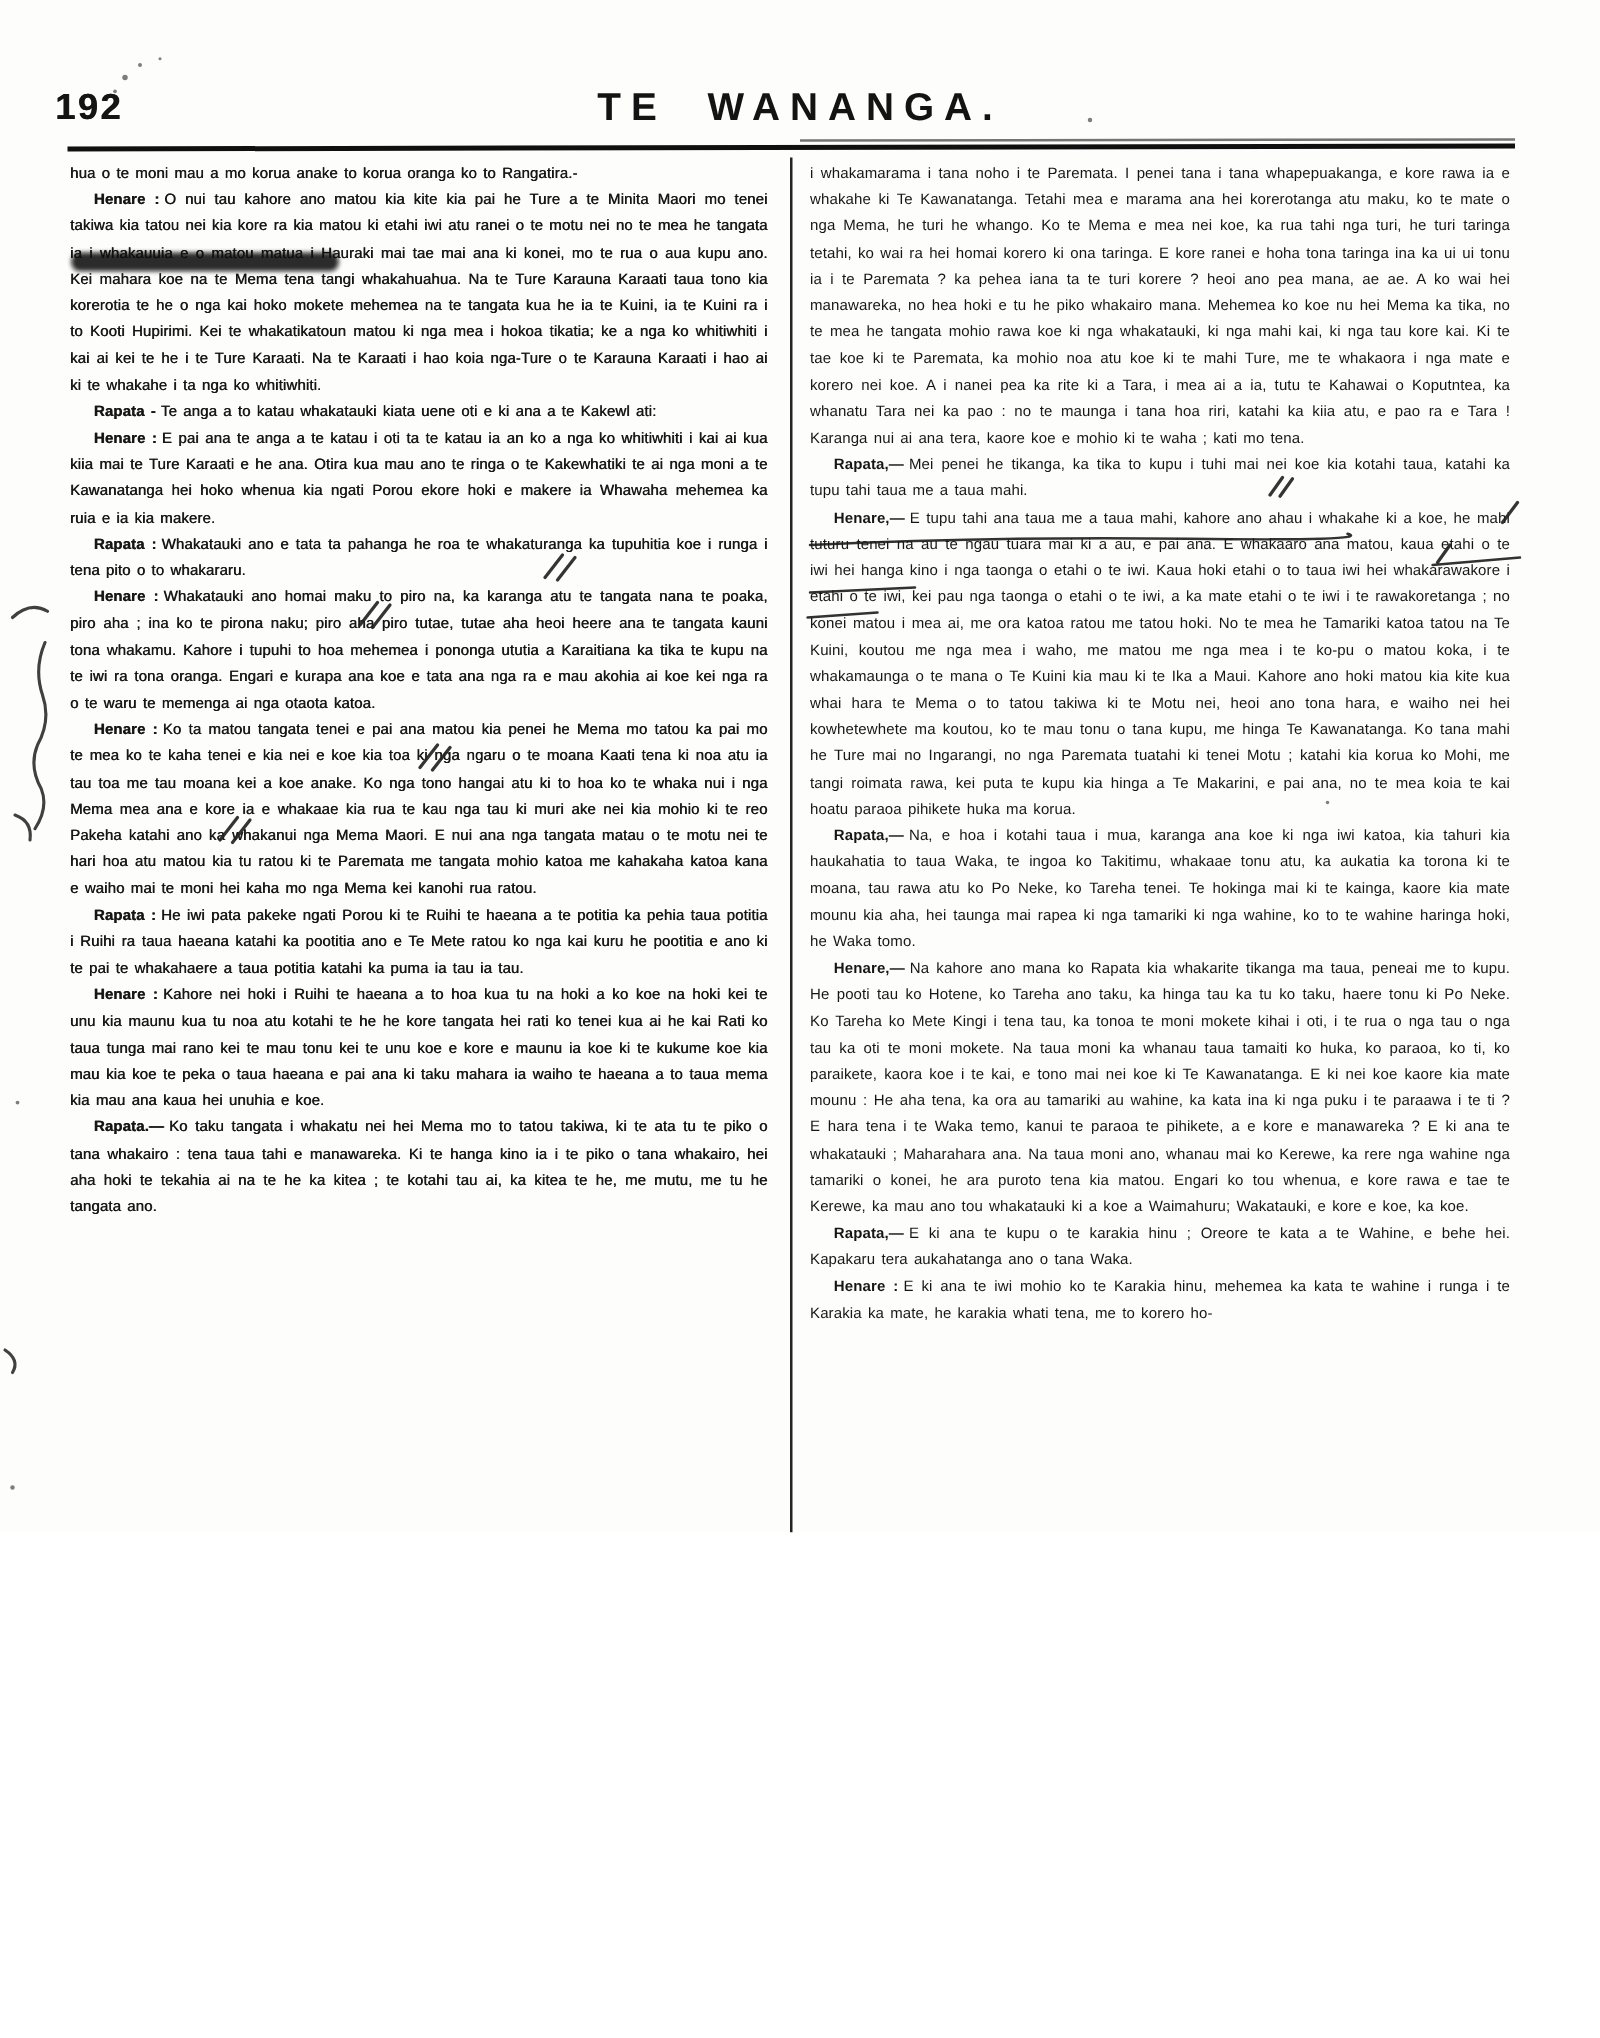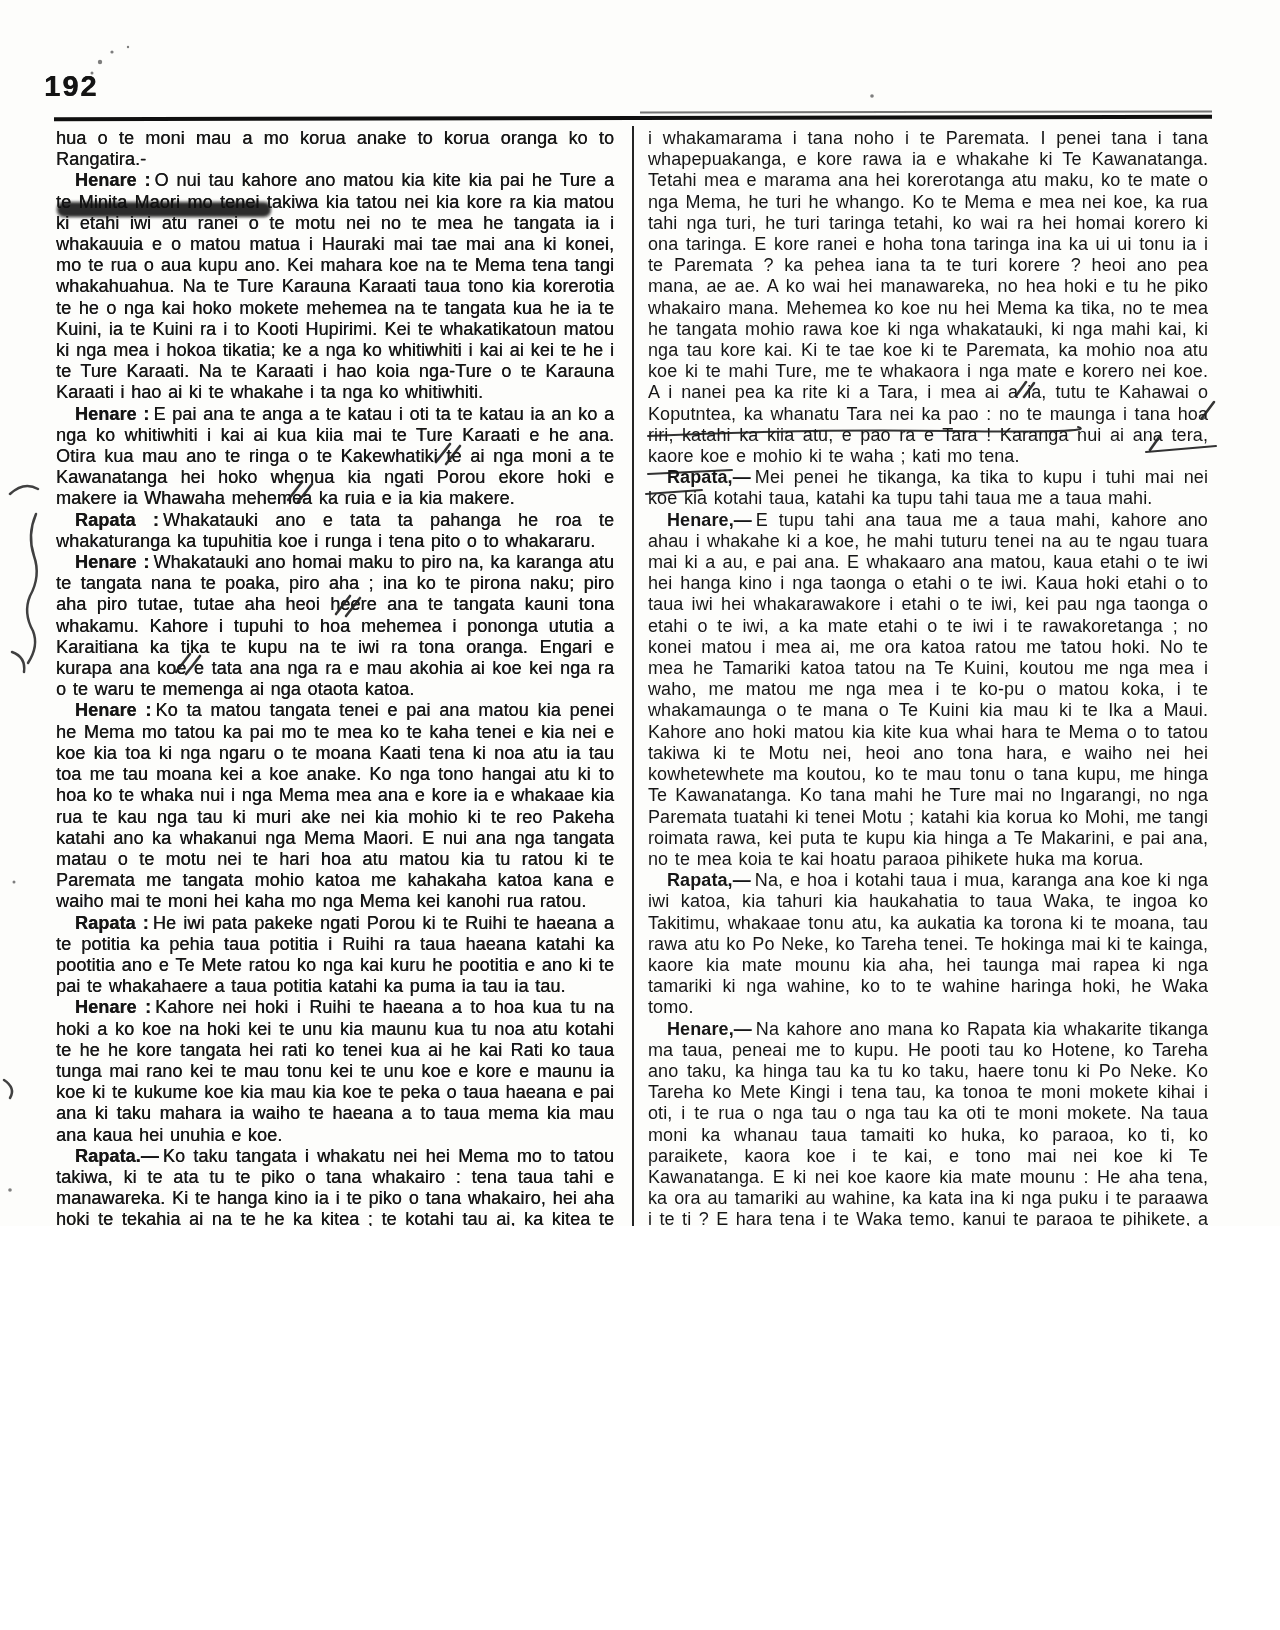--- a/index.html
+++ b/index.html
@@ -38,47 +38,49 @@
   }
   .col{
     position:absolute;top:128px;
     width:558px;
     text-align:justify;
   }
   .col-left{left:56px;text-shadow:0.35px 0 0 #2a2a2a;}
   .col-right{left:648px;width:560px;}
   .col p{
     margin:0;
-    font-size:18px;
+    font-size:12px;
     line-height:21.2px;
     text-indent:19px;
     letter-spacing:0.1px;
     word-spacing:1.5px;
   }
   .col p.cont{text-indent:0;}
   .spk{font-weight:bold;}
   .spk:not(:empty){margin-right:4px;}
   .overlay{
     position:absolute;left:0;top:0;
     pointer-events:none;
   }
 </style>
 </head>
 <body>
 
 <div id="page">
 
   <div class="pagenum">192</div>
+  <div class="masthead">TE WANANGA.</div>
   <div class="toprule-thin"></div>
   <div class="toprule"></div>
   <div class="divider"></div>
 
   <div class="col col-left">
     <p class="cont"><span class="spk"></span><span>hua o te moni mau a mo korua anake to korua oranga ko to Rangatira.-</span></p>
     <p><span class="spk">Henare :</span><span>O nui tau kahore ano matou kia kite kia pai he Ture a te Minita Maori mo tenei takiwa kia tatou nei kia kore ra kia matou ki etahi iwi atu ranei o te motu nei no te mea he tangata ia i whakauuia e o matou matua i Hauraki mai tae mai ana ki konei, mo te rua o aua kupu ano. Kei mahara koe na te Mema tena tangi whakahuahua. Na te Ture Karauna Karaati taua tono kia korerotia te he o nga kai hoko mokete mehemea na te tangata kua he ia te Kuini, ia te Kuini ra i to Kooti Hupirimi. Kei te whakatikatoun matou ki nga mea i hokoa tikatia; ke a nga ko whitiwhiti i kai ai kei te he i te Ture Karaati. Na te Karaati i hao koia nga-Ture o te Karauna Karaati i hao ai ki te whakahe i ta nga ko whitiwhiti.</span></p>
+    <p><span class="spk">Rapata -</span><span>Te anga a to katau whakatauki kiata uene oti e ki ana a te Kakewl ati:</span></p>
     <p><span class="spk">Henare :</span><span>E pai ana te anga a te katau i oti ta te katau ia an ko a nga ko whitiwhiti i kai ai kua kiia mai te Ture Karaati e he ana. Otira kua mau ano te ringa o te Kakewhatiki te ai nga moni a te Kawanatanga hei hoko whenua kia ngati Porou ekore hoki e makere ia Whawaha mehemea ka ruia e ia kia makere.</span></p>
     <p><span class="spk">Rapata :</span><span>Whakatauki ano e tata ta pahanga he roa te whakaturanga ka tupuhitia koe i runga i tena pito o to whakararu.</span></p>
     <p><span class="spk">Henare :</span><span>Whakatauki ano homai maku to piro na, ka karanga atu te tangata nana te poaka, piro aha ; ina ko te pirona naku; piro aha piro tutae, tutae aha heoi heere ana te tangata kauni tona whakamu. Kahore i tupuhi to hoa mehemea i pononga ututia a Karaitiana ka tika te kupu na te iwi ra tona oranga. Engari e kurapa ana koe e tata ana nga ra e mau akohia ai koe kei nga ra o te waru te memenga ai nga otaota katoa.</span></p>
     <p><span class="spk">Henare :</span><span>Ko ta matou tangata tenei e pai ana matou kia penei he Mema mo tatou ka pai mo te mea ko te kaha tenei e kia nei e koe kia toa ki nga ngaru o te moana Kaati tena ki noa atu ia tau toa me tau moana kei a koe anake. Ko nga tono hangai atu ki to hoa ko te whaka nui i nga Mema mea ana e kore ia e whakaae kia rua te kau nga tau ki muri ake nei kia mohio ki te reo Pakeha katahi ano ka whakanui nga Mema Maori. E nui ana nga tangata matau o te motu nei te hari hoa atu matou kia tu ratou ki te Paremata me tangata mohio katoa me kahakaha katoa kana e waiho mai te moni hei kaha mo nga Mema kei kanohi rua ratou.</span></p>
     <p><span class="spk">Rapata :</span><span>He iwi pata pakeke ngati Porou ki te Ruihi te haeana a te potitia ka pehia taua potitia i Ruihi ra taua haeana katahi ka pootitia ano e Te Mete ratou ko nga kai kuru he pootitia e ano ki te pai te whakahaere a taua potitia katahi ka puma ia tau ia tau.</span></p>
     <p><span class="spk">Henare :</span><span>Kahore nei hoki i Ruihi te haeana a to hoa kua tu na hoki a ko koe na hoki kei te unu kia maunu kua tu noa atu kotahi te he he kore tangata hei rati ko tenei kua ai he kai Rati ko taua tunga mai rano kei te mau tonu kei te unu koe e kore e maunu ia koe ki te kukume koe kia mau kia koe te peka o taua haeana e pai ana ki taku mahara ia waiho te haeana a to taua mema kia mau ana kaua hei unuhia e koe.</span></p>
     <p><span class="spk">Rapata.—</span><span>Ko taku tangata i whakatu nei hei Mema mo to tatou takiwa, ki te ata tu te piko o tana whakairo : tena taua tahi e manawareka. Ki te hanga kino ia i te piko o tana whakairo, hei aha hoki te tekahia ai na te he ka kitea ; te kotahi tau ai, ka kitea te he, me mutu, me tu he tangata ano.</span></p>
   </div>
 
   <div class="col col-right">

